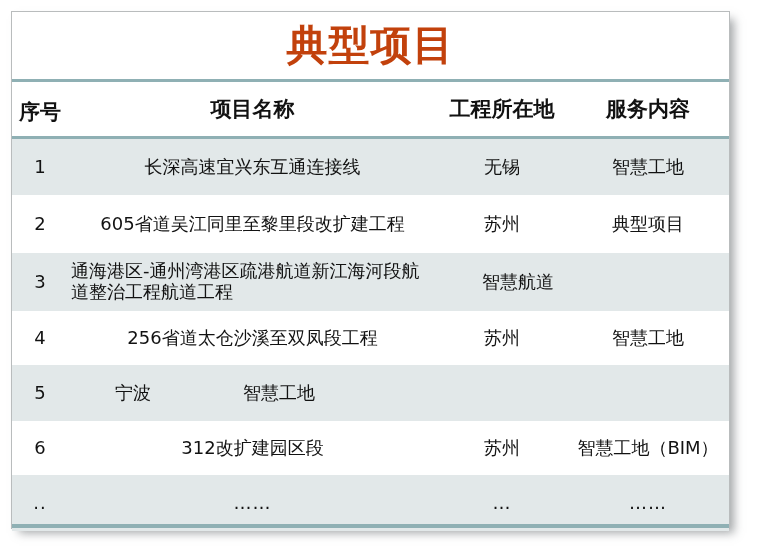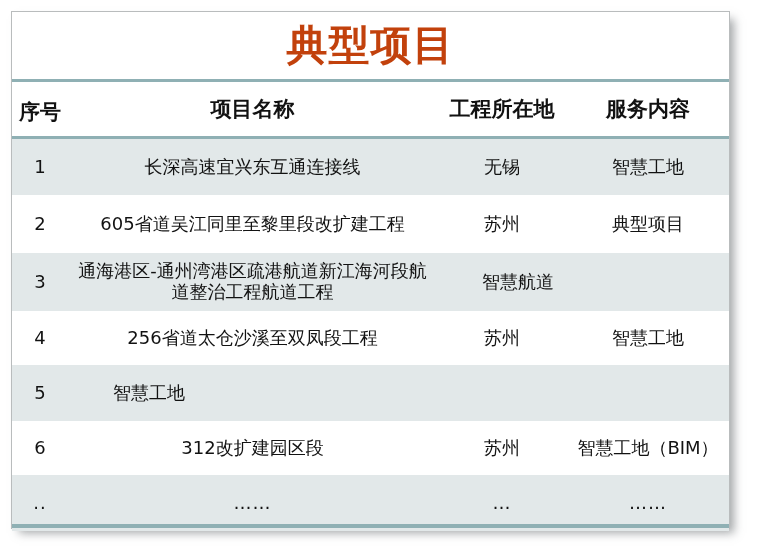--- a/index.html
+++ b/index.html
@@ -78,21 +78,21 @@
   .trow {
     display: flex;
     align-items: center;
     width: 100%;
     box-sizing: border-box;
   }
   .tcell {
     display: flex;
     align-items: center;
     justify-content: center;
-    text-align: center;
+    text-align: left;
     box-sizing: border-box;
     padding: 0 3px;
     line-height: 1.16;
   }
 
   
   .c-no    { width: 56px;  }
   .c-name  { width: 369px; }
   .c-loc   { width: 130px; }
   .c-serv  { width: 162px; }
@@ -173,20 +173,21 @@
 
     <div class="trow body-row plain h54">
       <div class="tcell c-no">4</div>
       <div class="tcell c-name">256省道太仓沙溪至双凤段工程</div>
       <div class="tcell c-loc">苏州</div>
       <div class="tcell c-serv">智慧工地</div>
     </div>
 
     <div class="trow body-row shaded h56">
       <div class="tcell c-no">5</div>
+      <div class="tcell c-loc">宁波</div>
       <div class="tcell c-serv">智慧工地</div>
     </div>
 
     <div class="trow body-row plain h54">
       <div class="tcell c-no">6</div>
       <div class="tcell c-name">312改扩建园区段</div>
       <div class="tcell c-loc">苏州</div>
       <div class="tcell c-serv">智慧工地（BIM）</div>
     </div>
 

